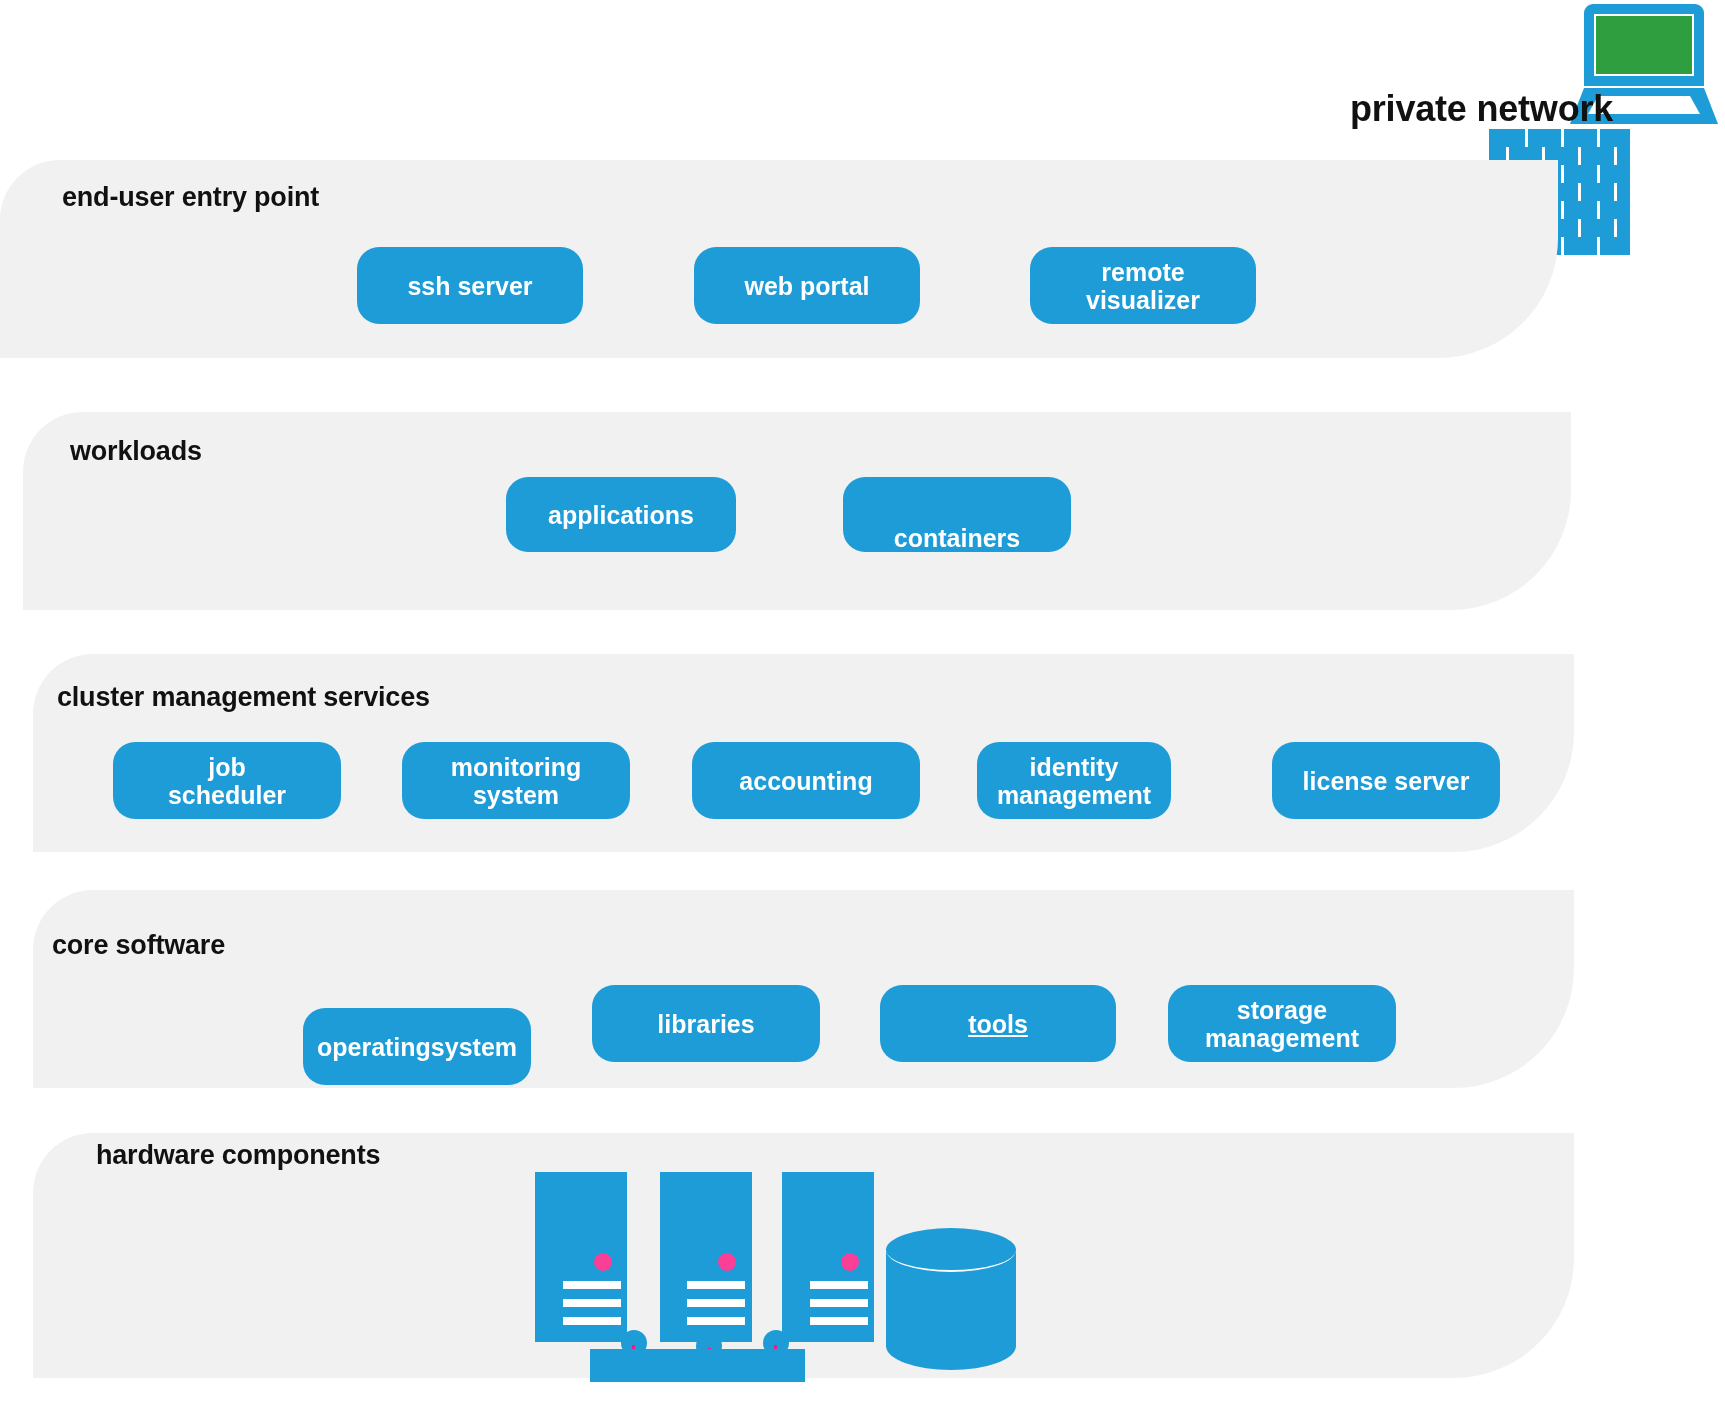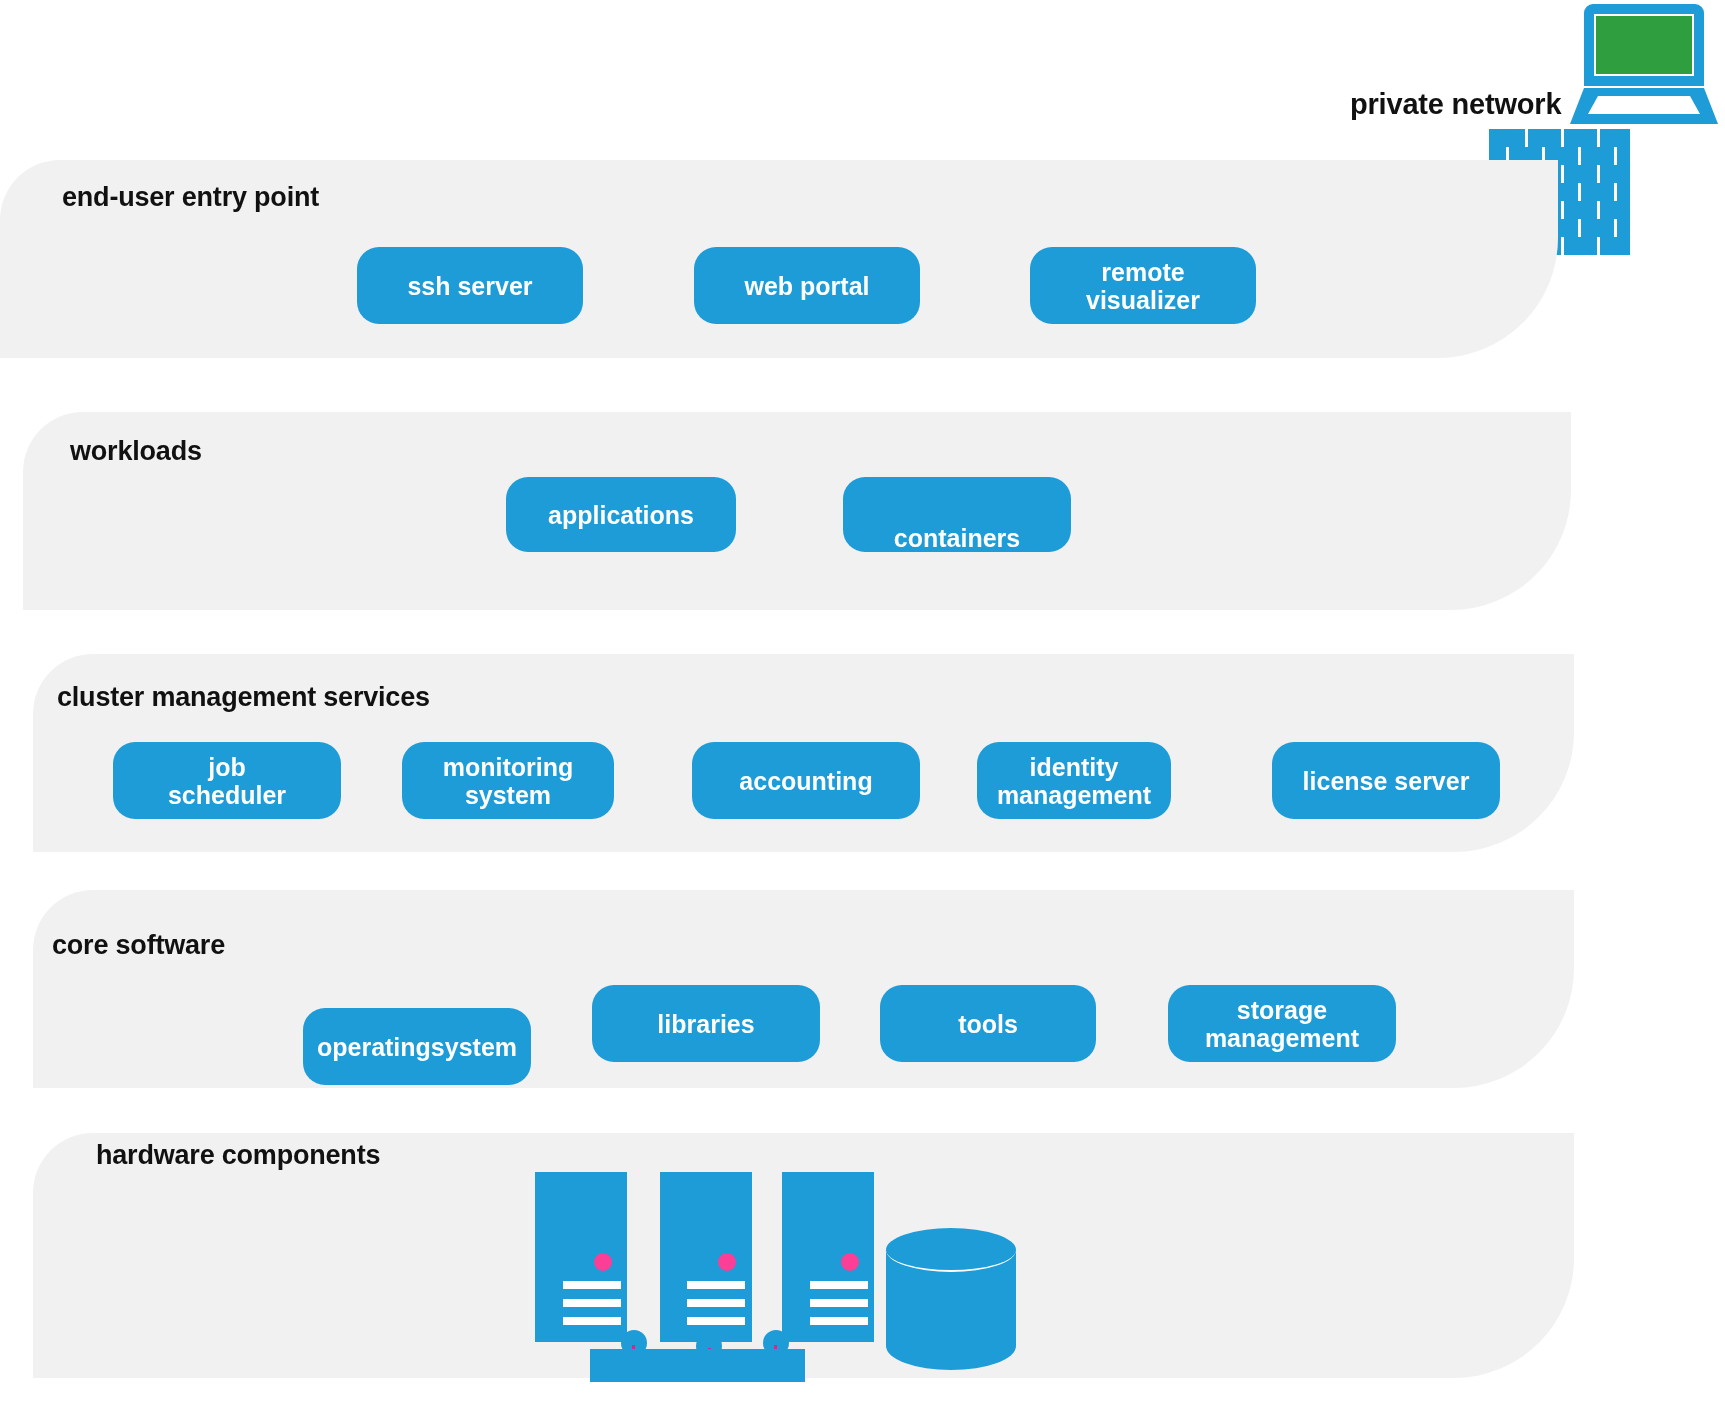--- a/index.html
+++ b/index.html
@@ -144,21 +144,21 @@
     <div class="laptop-lid" style="left:1584px; top:4px; width:120px; height:82px;"></div>
     <div class="laptop-screen" style="left:1594px; top:14px; width:100px; height:62px;"></div>
     <div class="laptop-base" style="left:1570px; top:88px; width:148px; height:36px;">
       <svg width="148" height="36" viewBox="0 0 148 36">
         <polygon points="14,0 134,0 148,36 0,36" fill="#1d9cd8"></polygon>
         <polygon points="28,8 120,8 130,26 18,26" fill="#ffffff"></polygon>
       </svg>
     </div>
   </div>
 
-  <div class="band-label" style="left:1350px; top:88px; font-size:29px;">private network</div>
+  <div class="band-label" style="left:1350px; top:88px; font-size:36px;">private network</div>
 
   <div class="firewall" style="left:1489px; top:129px; width:141px; height:126px;">
     <div class="brick-row" style="top:0px;">
       <div class="brick" style="width:36px;"></div>
       <div class="brick" style="width:33px;"></div>
       <div class="brick" style="width:33px;"></div>
       <div class="brick" style="width:33px;"></div>
     </div>
     <div class="brick-row" style="top:18px;">
       <div class="brick" style="width:17px;"></div>
@@ -228,21 +228,21 @@
   </div>
 
   <div class="band" style="left:33px; top:654px; width:1541px; height:198px;
               border-radius: 60px 0px 120px 0px;"></div>
   <div class="band-label" style="left:57px; top:682px;">cluster management services</div>
 
   <div class="pill" style="left:113px; top:742px; width:228px; height:77px; flex-direction:column;">
     <span>job</span>
     <span>scheduler</span>
   </div>
-  <div class="pill" style="left:402px; top:742px; width:212px; height:77px; flex-direction:column;">
+  <div class="pill" style="left:402px; top:742px; width:228px; height:77px; flex-direction:column;">
     <span>monitoring</span>
     <span>system</span>
   </div>
   <div class="pill" style="left:692px; top:742px; width:228px; height:77px;">
     <span>accounting</span>
   </div>
   <div class="pill" style="left:977px; top:742px; width:194px; height:77px; flex-direction:column;">
     <span>identity</span>
     <span>management</span>
   </div>
@@ -254,21 +254,21 @@
               border-radius: 60px 0px 120px 0px;"></div>
   <div class="band-label" style="left:52px; top:930px;text-align:center;">core software</div>
 
   <div class="pill" style="left:303px; top:985px; width:228px; height:77px; flex-direction:row;margin-top:23px;">
     <span>operating</span>
     <span>system</span>
   </div>
   <div class="pill" style="left:592px; top:985px; width:228px; height:77px;">
     <span>libraries</span>
   </div>
-  <div class="pill" style="left:880px; top:985px; width:216px; height:77px;">
+  <div class="pill" style="left:880px; top:985px; width:236px; height:77px;text-decoration:underline;">
     <span>tools</span>
   </div>
   <div class="pill" style="left:1168px; top:985px; width:228px; height:77px; flex-direction:column;">
     <span>storage</span>
     <span>management</span>
   </div>
 
   <div class="band" style="left:33px; top:1133px; width:1541px; height:245px;
               border-radius: 60px 0px 120px 0px;"></div>
   <div class="band-label" style="left:68px; top:1140px;margin-left:28px;">hardware components</div>

